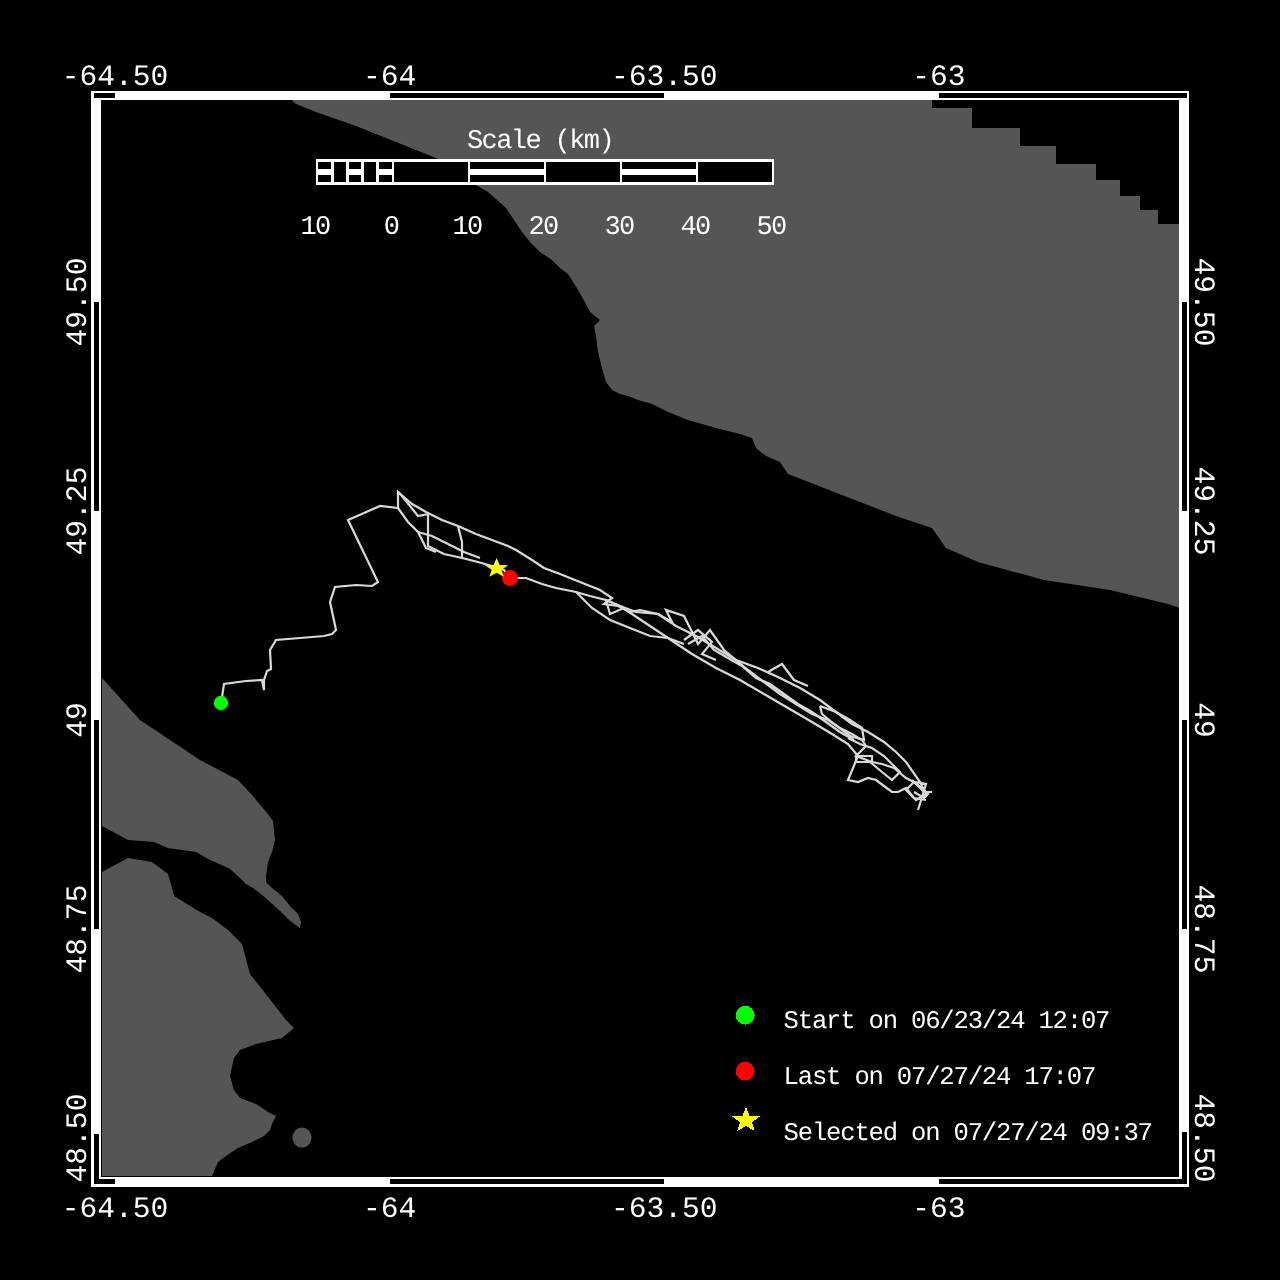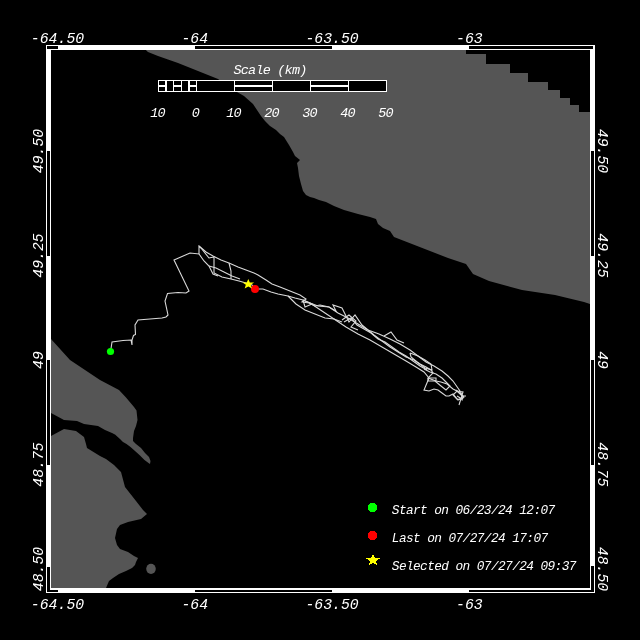--- a/index.html
+++ b/index.html
@@ -1,16 +1,16 @@
 <!DOCTYPE html>
 <html><head>
 <meta charset="utf-8">
 <style>
   html,body{margin:0;padding:0;background:#000;}
-  .wrap{width:640px;height:640px;background:#000;position:relative;overflow:hidden;font-style:italic;}
+  .wrap{width:640px;height:640px;background:#000;position:relative;overflow:hidden;}
   text{font-family:"Liberation Mono", monospace;fill:#fff;-webkit-font-smoothing:antialiased;}
   .ax{font-size:14.8px;}
   .sc{font-size:13.5px;letter-spacing:-0.8px;}
   .lg{font-size:12.8px;letter-spacing:-0.6px;}
 </style>
 </head>
 <body>
 
 <div class="wrap">
 <svg width="640" height="640" viewBox="0 0 640 640" shape-rendering="crispEdges">

